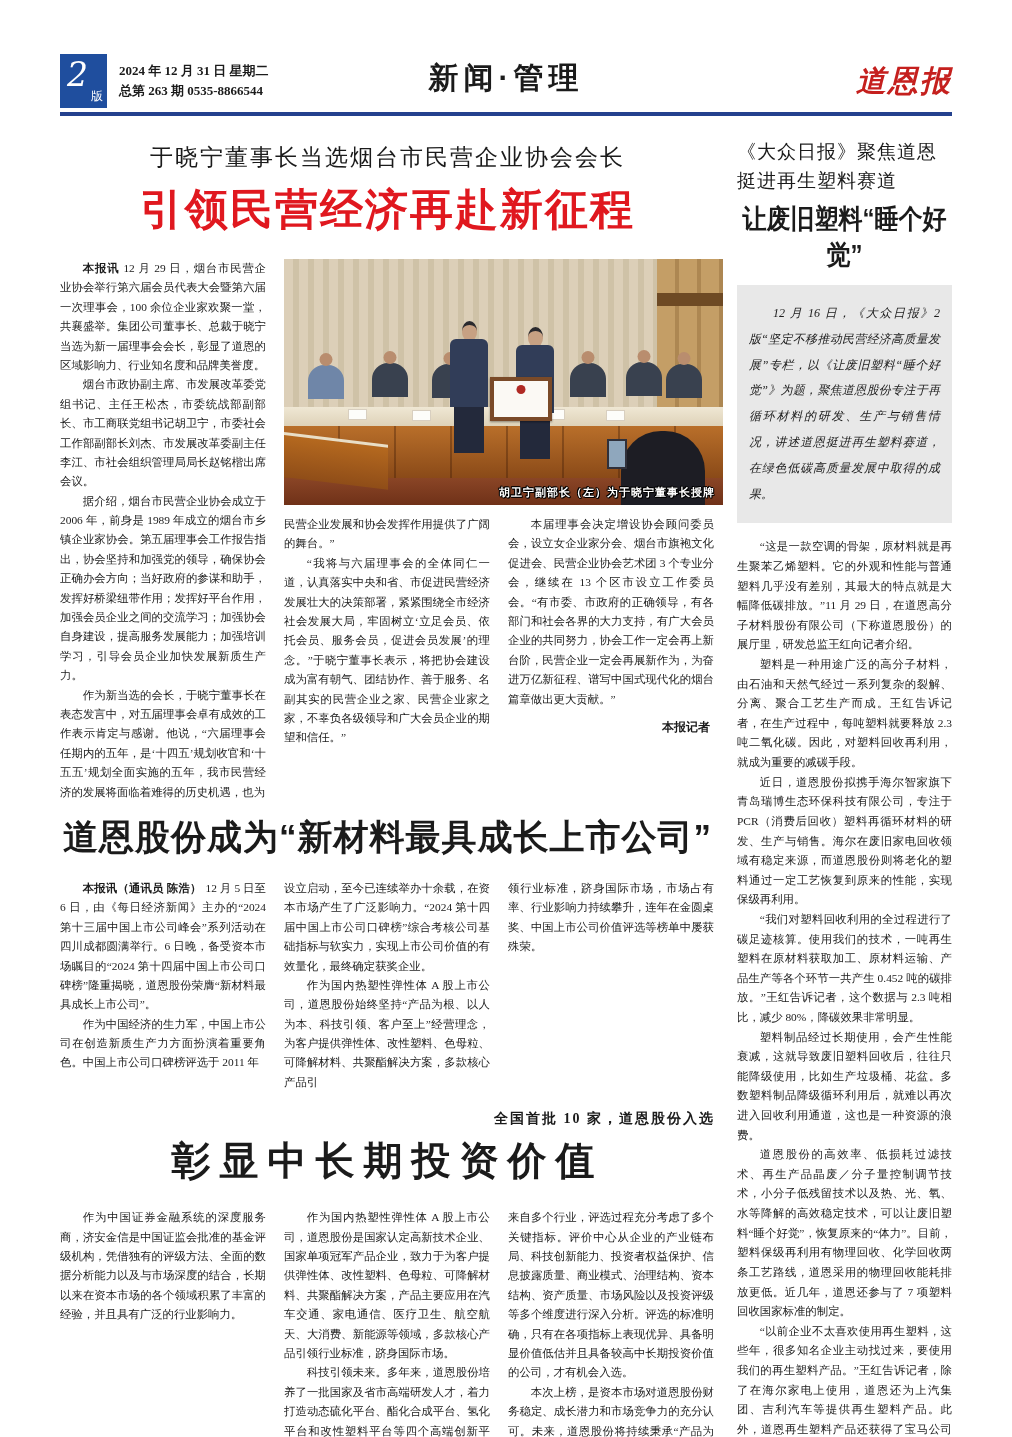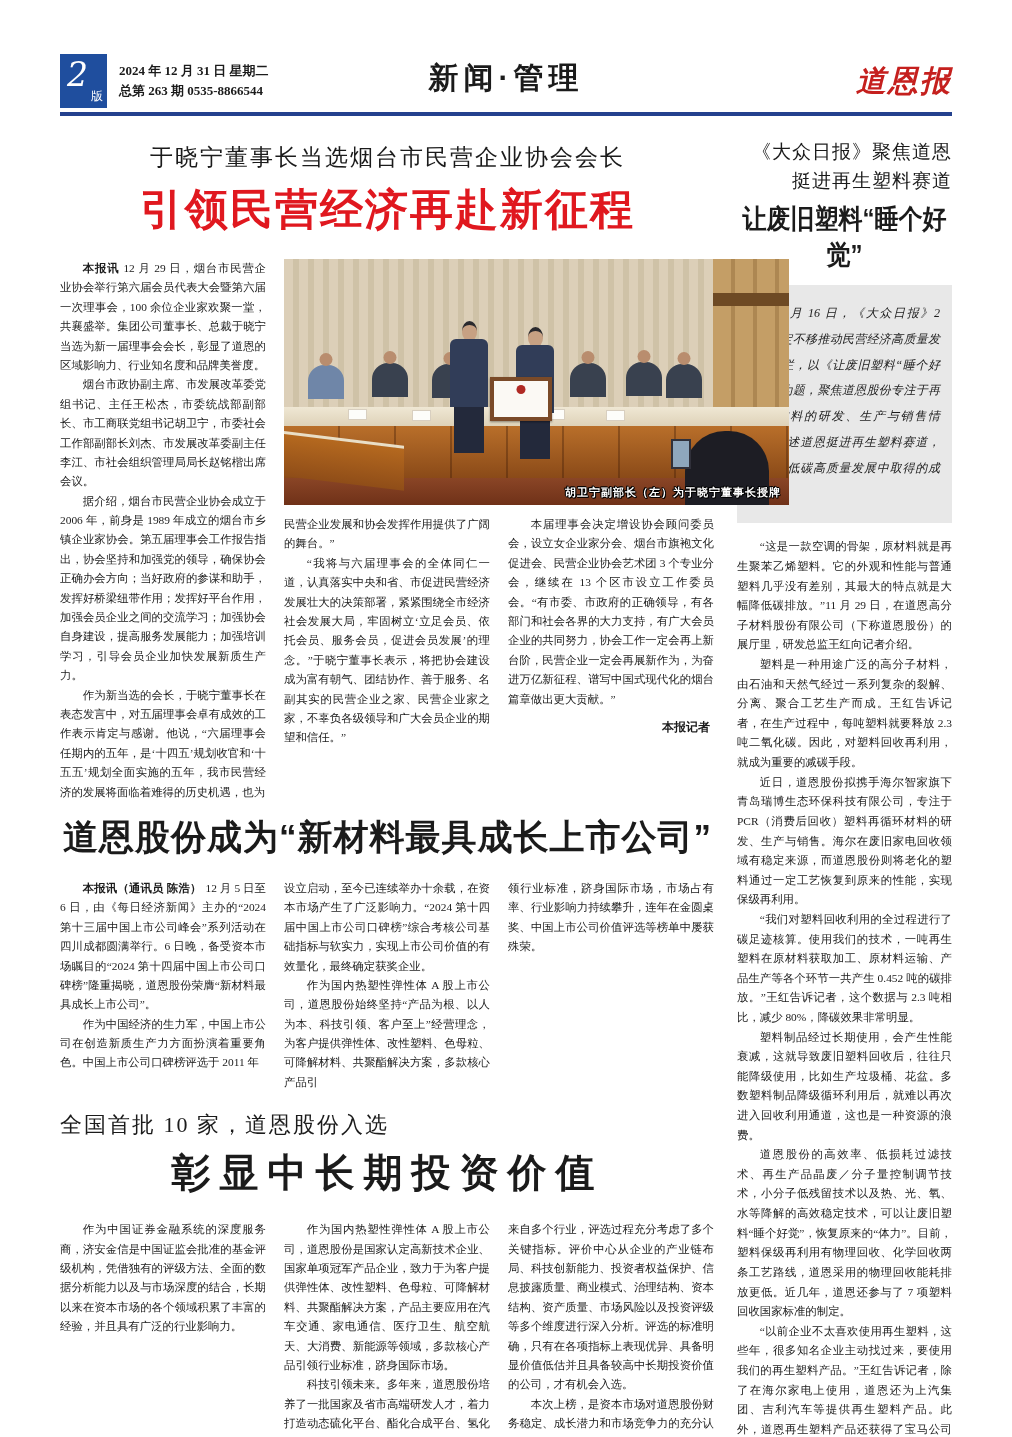--- a/index.html
+++ b/index.html
@@ -30,21 +30,21 @@
   .byline{text-align:right;font-weight:bold;font-family:"Liberation Sans","DejaVu Sans",sans-serif;font-size:12px;margin-top:8px;padding-right:4px;}
 
   
   .a1-kicker{text-align:center;font-size:23px;letter-spacing:2px;margin:10px 0 8px;}
   .a1-title{text-align:center;color:#e0181f;font-size:43px;font-weight:900;font-family:"Liberation Sans","DejaVu Sans",sans-serif;letter-spacing:2px;margin:0 0 20px;}
   .a1-body{display:flex;gap:18px;}
   .a1-right{width:431px;flex:0 0 auto;}
   .a1-right-cols{display:flex;gap:18px;margin-top:10px;}
 
   
-  .photo{position:relative;width:505px;height:246px;overflow:hidden;background:#d8ccb5;}
+  .photo{position:relative;width:439px;height:246px;overflow:hidden;background:#d8ccb5;}
   .ph-curtain{position:absolute;left:0;top:0;right:0;height:60%;
     background:repeating-linear-gradient(90deg,#dccfb8 0 9px,#cfc2a7 9px 15px);}
   .ph-wall{position:absolute;right:0;top:0;width:15%;height:62%;
     background:repeating-linear-gradient(90deg,#c49e66 0 18px,#ad8752 18px 22px);}
   .ph-beam{position:absolute;right:0;top:14%;width:15%;height:5%;background:#6e4a24;}
   .ph-cloth{position:absolute;left:0;top:60%;right:0;height:8%;background:linear-gradient(#efe7d4,#ded2b8);}
   .ph-table{position:absolute;left:0;top:68%;right:0;height:21%;
     background:linear-gradient(#b96f2a,#8a4a18);}
   .ph-table::after{content:"";position:absolute;inset:0;
     background:repeating-linear-gradient(90deg,transparent 0 54px,rgba(60,25,5,.35) 54px 56px);}
@@ -68,25 +68,25 @@
   .ph-caption{position:absolute;right:8px;bottom:5px;font-size:11px;font-weight:bold;color:#fff;
     font-family:"Liberation Sans","DejaVu Sans",sans-serif;letter-spacing:1px;
     text-shadow:1px 0 0 #000,-1px 0 0 #000,0 1px 0 #000,0 -1px 0 #000,1px 1px 0 #000,-1px -1px 0 #000;}
 
   
   .a2{margin-top:12px;}
   .a2-title{text-align:center;font-size:35px;font-weight:900;font-family:"Liberation Sans","DejaVu Sans",sans-serif;letter-spacing:1px;margin:0 0 18px;}
 
   
   .a3{margin-top:18px;}
-  .a3-kicker{text-align:left;font-size:22px;letter-spacing:2px;margin:4px 0 6px;}
+  .a3-kicker{text-align:right;font-size:14px;letter-spacing:2px;margin:4px 0 6px;font-weight:bold;}
   .a3-title{text-align:center;font-size:39px;font-weight:900;font-family:"Liberation Sans","DejaVu Sans",sans-serif;letter-spacing:9px;margin:0 0 20px;}
 
   
-  .r-kicker{text-align:right;font-size:19px;line-height:1.5;letter-spacing:1px;margin-top:6px;}
+  .r-kicker{text-align:left;font-size:19px;line-height:1.5;letter-spacing:1px;margin-top:6px;}
   .r-title{text-align:center;font-size:24px;font-weight:900;font-family:"Liberation Sans","DejaVu Sans",sans-serif;margin:10px 0 16px;transform:scaleY(1.12);}
   .r-lede{background:#e8e8e8;padding:16px 12px;font-size:12px;line-height:2.15;font-style:italic;text-align:justify;margin-bottom:14px;}
   .r-body{font-size:11.4px;line-height:1.72;text-align:justify;}
 </style>
 </head>
 <body>
 
 <div class="page">
 
   <div class="hdr">

